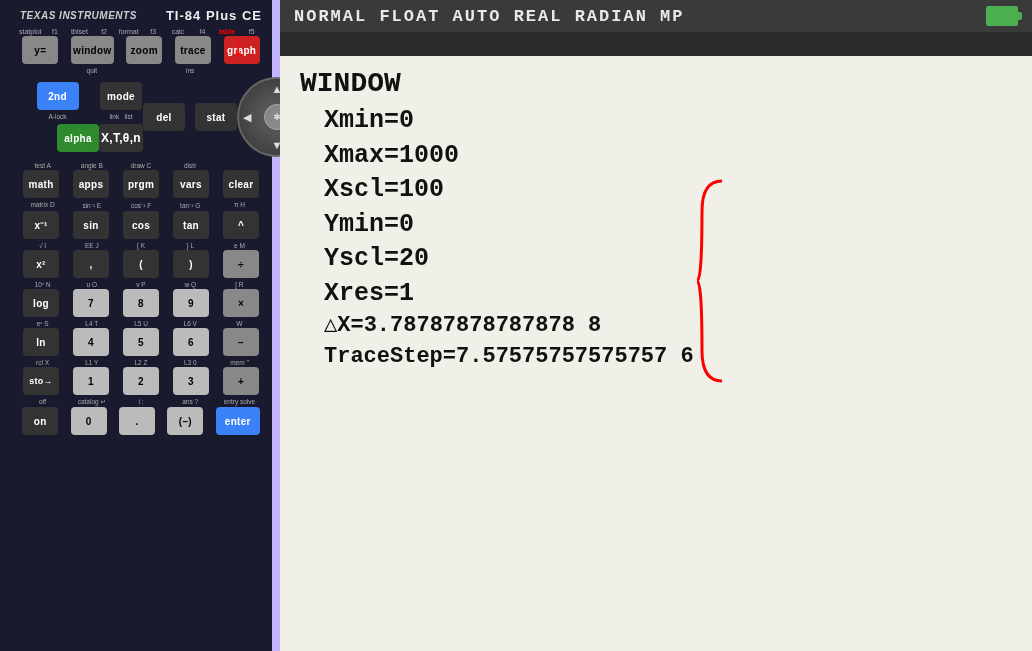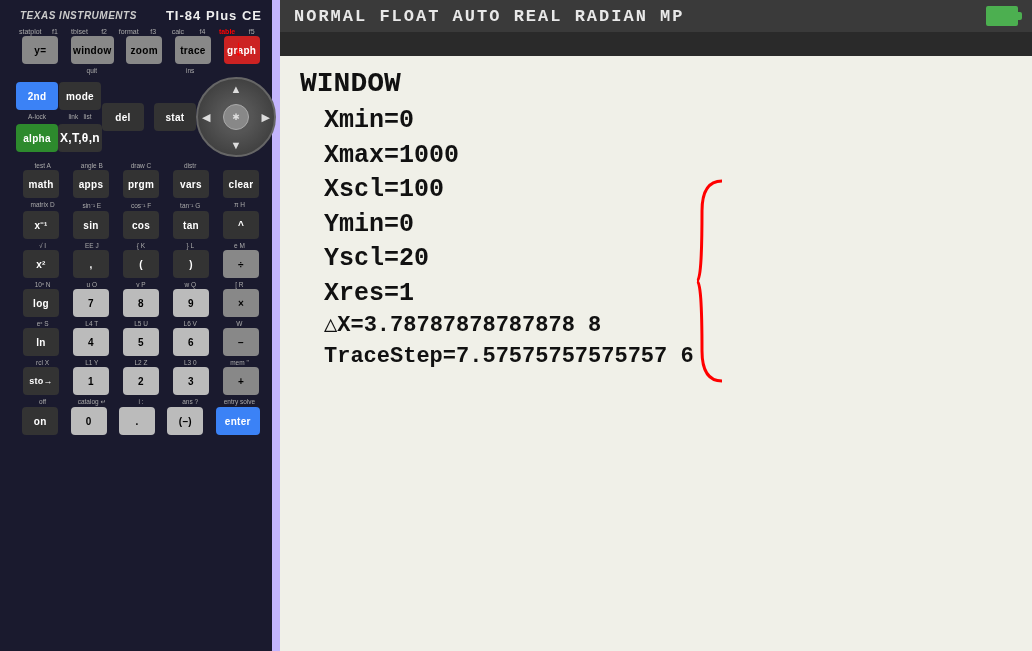--- a/index.html
+++ b/index.html
@@ -73,21 +73,21 @@
       height: 28px;
       color: #fff;
       background: #555;
       outline: none;
       letter-spacing: 0.3px;
     }
 
     button.btn-gray { background: #888; color: #000; }
     button.btn-dark { background: #333; color: #fff; }
     button.btn-blue { background: #3b82f6; color: #fff; }
-    button.btn-green { background: #2d8a2d; color: #fff; }
+    button.btn-green { background: #2d8a2d; color: #fff; margin-left: 41px; }
     button.btn-red { background: #cc2222; color: #fff; }
     button.btn-light { background: #bbb; color: #000; }
 
     .sub-labels {
       display: flex;
       justify-content: space-around;
       font-size: 6.5px;
       color: #aaa;
       padding: 0 2px;
       margin-bottom: 1px;

